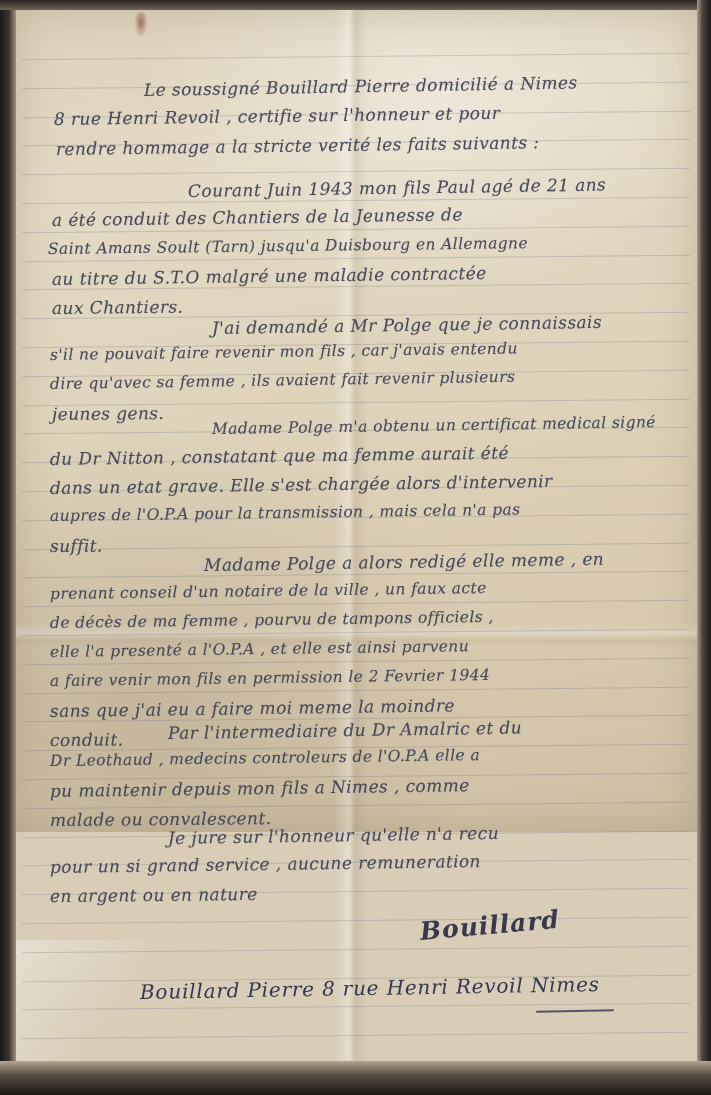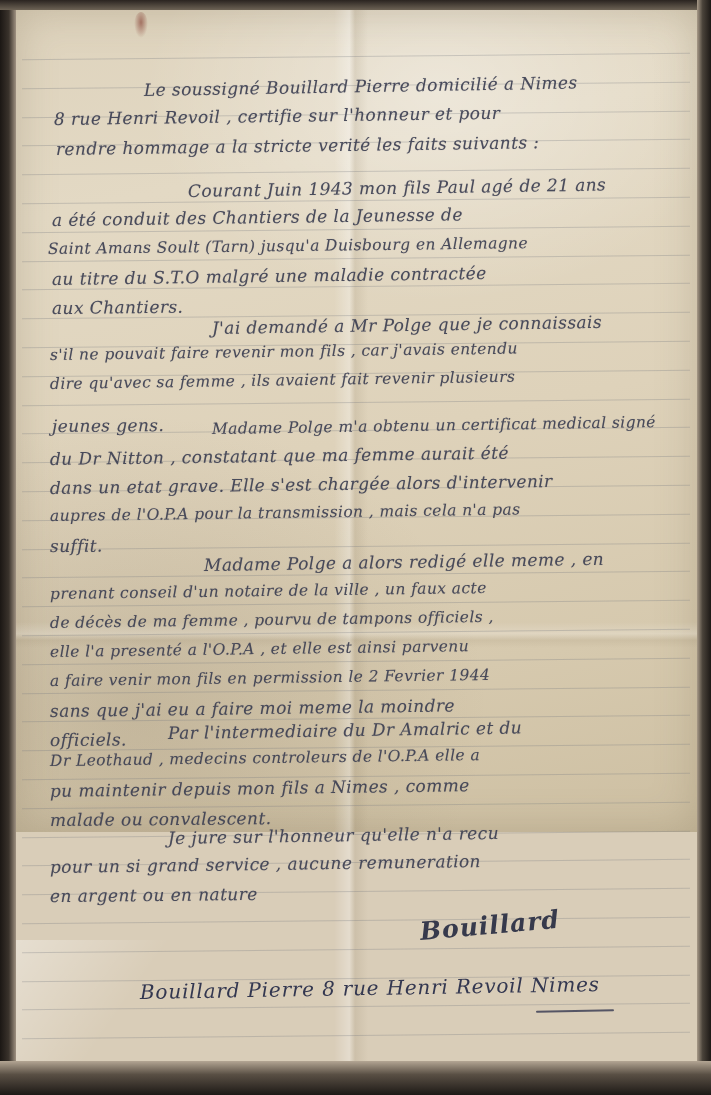--- a/index.html
+++ b/index.html
@@ -195,35 +195,35 @@
 
       <div class="hw" style="left:172px; top:173px; transform:rotate(-0.9deg);">Courant Juin 1943 mon fils Paul agé de 21 ans</div>
       <div class="hw" style="left:36px;  top:202px; transform:rotate(-0.8deg);">a été conduit des Chantiers de la Jeunesse de</div>
       <div class="hw small" style="left:32px; top:232px; transform:rotate(-0.7deg);">Saint Amans Soult (Tarn) jusqu'a Duisbourg en Allemagne</div>
       <div class="hw" style="left:36px;  top:261px; transform:rotate(-0.8deg);">au titre du S.T.O malgré une maladie contractée</div>
       <div class="hw" style="left:36px;  top:290px; transform:rotate(-0.6deg);">aux Chantiers.</div>
 
       <div class="hw" style="left:196px; top:310px; transform:rotate(-0.9deg);">J'ai demandé a Mr Polge que je connaissais</div>
       <div class="hw small" style="left:34px; top:338px; transform:rotate(-0.8deg);">s'il ne pouvait faire revenir mon fils , car j'avais entendu</div>
       <div class="hw small" style="left:34px; top:367px; transform:rotate(-0.9deg);">dire qu'avec sa femme , ils avaient fait revenir plusieurs</div>
-      <div class="hw" style="left:36px;  top:408px; transform:rotate(-0.5deg);">jeunes gens.</div>
+      <div class="hw" style="left:36px;  top:396px; transform:rotate(-0.5deg);">jeunes gens.</div>
 
       <div class="hw small" style="left:196px; top:412px; transform:rotate(-0.9deg);">Madame Polge m'a obtenu un certificat medical signé</div>
       <div class="hw" style="left:34px;  top:441px; transform:rotate(-0.8deg);">du Dr Nitton , constatant que ma femme aurait été</div>
       <div class="hw" style="left:34px;  top:470px; transform:rotate(-0.8deg);">dans un etat grave. Elle s'est chargée alors d'intervenir</div>
       <div class="hw small" style="left:34px; top:499px; transform:rotate(-0.8deg);">aupres de l'O.P.A pour la transmission , mais cela n'a pas</div>
       <div class="hw" style="left:34px;  top:528px; transform:rotate(-0.5deg);">suffit.</div>
 
       <div class="hw" style="left:188px; top:547px; transform:rotate(-0.9deg);">Madame Polge a alors redigé elle meme , en</div>
       <div class="hw small" style="left:34px; top:577px; transform:rotate(-0.8deg);">prenant conseil d'un notaire de la ville , un faux acte</div>
       <div class="hw small" style="left:34px; top:606px; transform:rotate(-0.8deg);">de décès de ma femme , pourvu de tampons officiels ,</div>
       <div class="hw small" style="left:34px; top:635px; transform:rotate(-0.8deg);">elle l'a presenté a l'O.P.A , et elle est ainsi parvenu</div>
       <div class="hw small" style="left:34px; top:664px; transform:rotate(-0.8deg);">a faire venir mon fils en permission le 2 Fevrier 1944</div>
       <div class="hw" style="left:34px;  top:693px; transform:rotate(-0.8deg);">sans que j'ai eu a faire moi meme la moindre</div>
-      <div class="hw" style="left:34px;  top:722px; transform:rotate(-0.5deg);">officiels.</div>
+      <div class="hw" style="left:34px;  top:722px; transform:rotate(-0.5deg);">conduit.</div>
 
       <div class="hw" style="left:152px; top:715px; transform:rotate(-0.9deg);">Par l'intermediaire du Dr Amalric et du</div>
       <div class="hw small" style="left:34px; top:744px; transform:rotate(-0.8deg);">Dr Leothaud , medecins controleurs de l'O.P.A elle a</div>
       <div class="hw" style="left:34px;  top:773px; transform:rotate(-0.8deg);">pu maintenir depuis mon fils a Nimes , comme</div>
       <div class="hw" style="left:34px;  top:802px; transform:rotate(-0.5deg);">malade ou convalescent.</div>
 
       <div class="hw" style="left:152px; top:820px; transform:rotate(-0.9deg);">Je jure sur l'honneur qu'elle n'a recu</div>
       <div class="hw" style="left:34px;  top:849px; transform:rotate(-0.8deg);">pour un si grand service , aucune remuneration</div>
       <div class="hw" style="left:34px;  top:878px; transform:rotate(-0.6deg);">en argent ou en nature</div>
 

